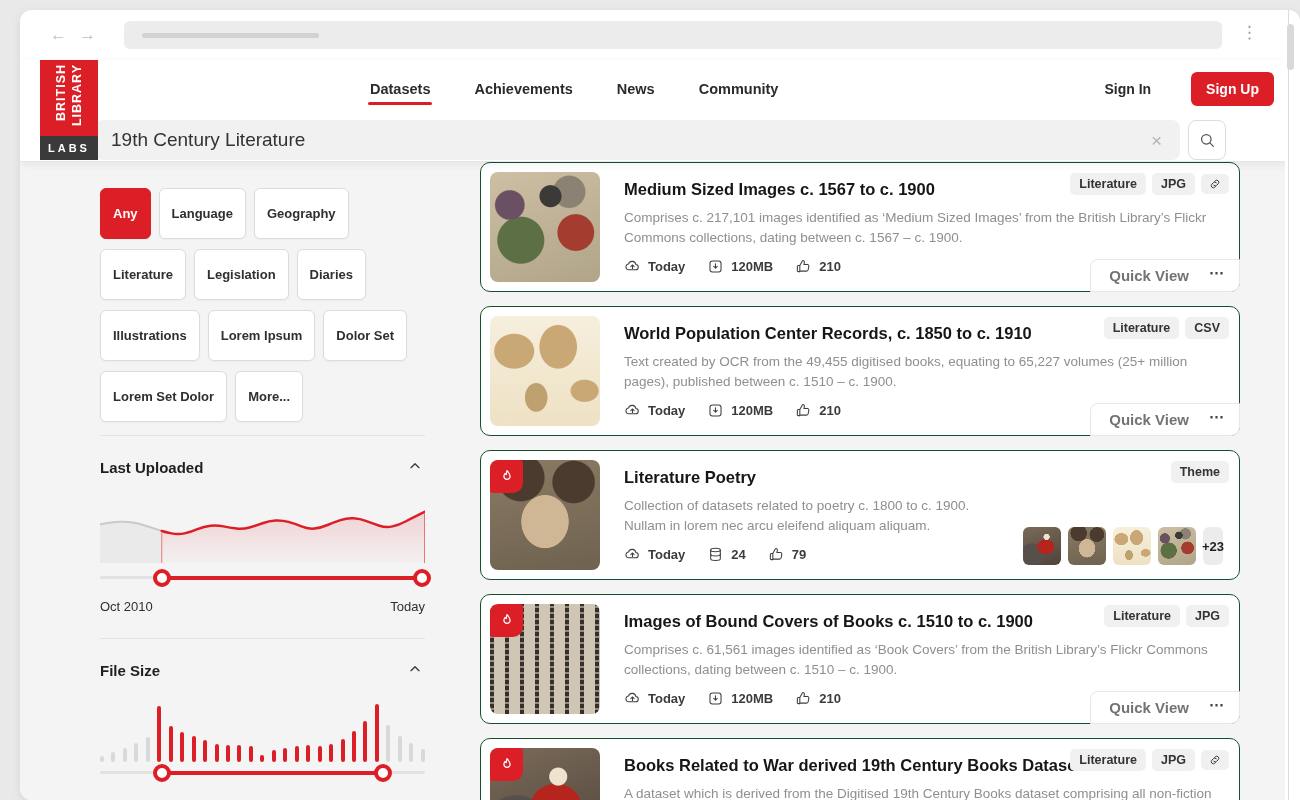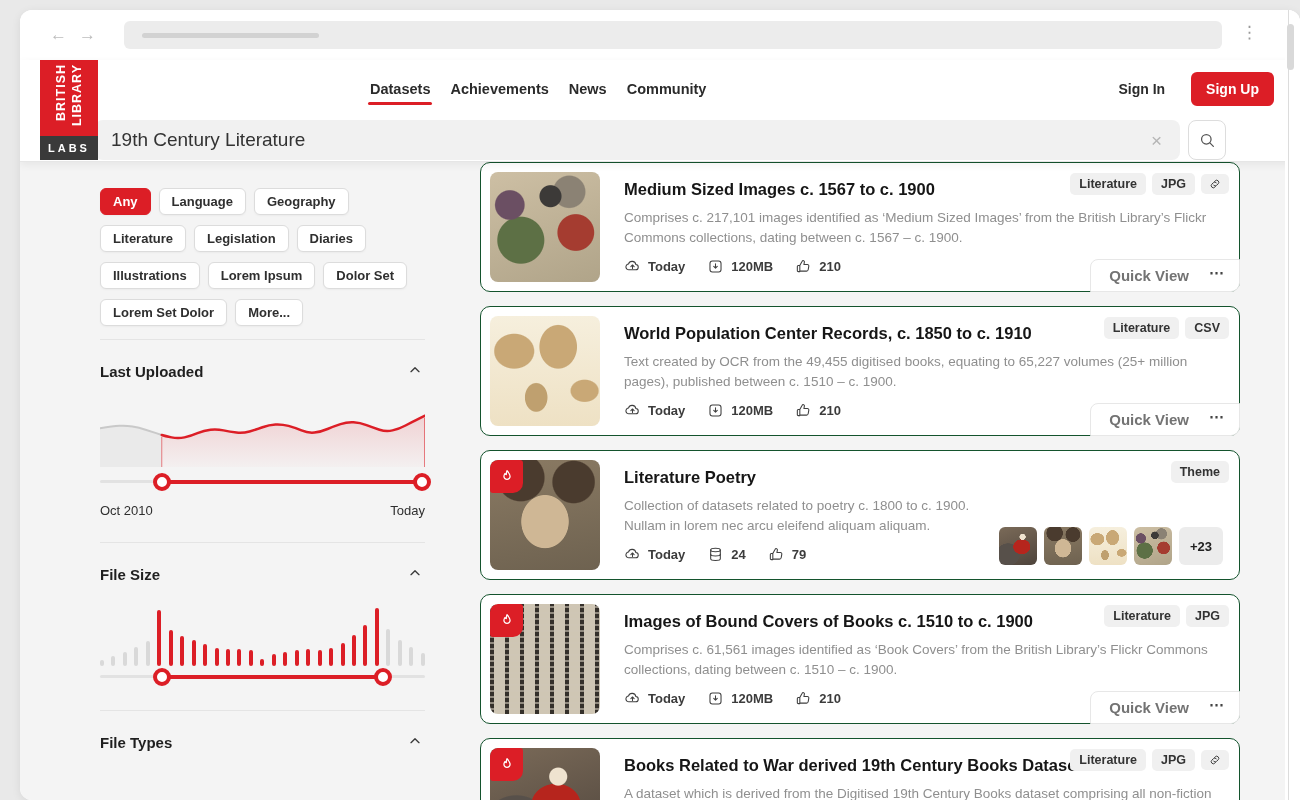--- a/index.html
+++ b/index.html
@@ -20,42 +20,42 @@
 
   
   .siteheader { height:102px; background:#fff; border-bottom:1px solid #e6e6e6;
                 box-shadow:0 3px 8px rgba(0,0,0,.06); position:relative; z-index:5; }
   .logo { position:absolute; left:20px; top:0; width:58px; z-index:12; }
   .logo-red { height:76px; background:#dc1e26; display:flex; justify-content:center; align-items:flex-start; gap:1px; padding-top:4px; }
   .logo-red span { writing-mode:vertical-rl; transform:rotate(180deg); color:#fff; font-size:12.5px; font-weight:bold; letter-spacing:1px; line-height:1.15; }
   .logo-labs { height:24px; background:#3a3a3a; color:#fff; font-size:11px; font-weight:bold; letter-spacing:3px;
                display:flex; align-items:center; justify-content:center; }
   .toprow { height:58px; position:relative; }
-  .nav { position:absolute; left:350px; top:0; height:58px; display:flex; gap:20px; align-items:center; }
+  .nav { position:absolute; left:350px; top:0; height:58px; display:flex; gap:44px; align-items:center; }
   .nav-item { font-size:14.5px; font-weight:600; color:#2b2b2b; position:relative; height:100%; display:flex; align-items:center; cursor:pointer; }
   .nav-item.active { font-weight:700; }
   .nav-item.active::after { content:""; position:absolute; left:-2px; right:-2px; bottom:13px; height:3px; background:#dc1e26; border-radius:2px; }
-  .auth { position:absolute; right:26px; top:0; height:58px; display:flex; align-items:center; gap:26px; }
+  .auth { position:absolute; right:26px; top:0; height:58px; display:flex; align-items:center; gap:40px; }
   .signin { font-size:14px; font-weight:600; color:#2b2b2b; background:none; border:none; cursor:pointer; font-family:inherit; }
   .signup { background:#dc1e26; color:#fff; border:none; font-family:inherit; font-size:14px; font-weight:700;
             padding:9px 15px; border-radius:6px; cursor:pointer; }
   .searchrow { display:flex; align-items:center; margin:2px 0 0 75px; }
   .search-field { width:1085px; height:40px; background:#f1f1f1; border-radius:8px; display:flex; align-items:center; padding:0 14px 0 16px; }
   .search-field input { flex:1; border:none; background:transparent; outline:none; font-family:inherit; font-size:19px; color:#333; }
   .search-clear { background:none; border:none; color:#b5b5b5; font-size:19px; cursor:pointer; line-height:1; padding:0 4px; }
   .search-btn { width:38px; height:40px; margin-left:8px; background:#fff; border:1px solid #ddd; border-radius:8px;
                 display:flex; align-items:center; justify-content:center; cursor:pointer; }
 
   
   .content { display:flex; align-items:flex-start; background:#f4f4f4; height:638px; overflow:hidden; }
 
   
   .sidebar { width:325px; margin-left:80px; padding-top:26px; flex-shrink:0; }
   .chips { display:flex; flex-wrap:wrap; gap:10px 8px; }
-  .chip { background:#fff; border:1px solid #dcdcdc; border-radius:6px; padding:5px 12px; font-size:13px; font-weight:600;
+  .chip { background:#fff; border:1px solid #dcdcdc; border-radius:6px; padding:17px 12px; font-size:13px; font-weight:600;
           color:#2f2f2f; cursor:pointer; font-family:inherit; box-shadow:0 1px 2px rgba(0,0,0,.04); }
   .chip.active { background:#dc1e26; border-color:#dc1e26; color:#fff; }
   .fsection { border-top:1px solid #e4e4e4; margin-top:24px; padding-top:20px; }
   .fsection:first-of-type { margin-top:13px; }
   .section-head { display:flex; justify-content:space-between; align-items:center; }
   .section-title { font-size:15px; font-weight:700; color:#1f1f1f; }
   .collapse-btn { background:none; border:none; cursor:pointer; padding:2px; }
   .chart-box { height:70px; margin-top:18px; position:relative; }
   .chart-box svg { width:100%; height:100%; display:block; }
   .hist { height:58px; margin-top:22px; display:flex; align-items:flex-end; justify-content:space-between; }
@@ -84,21 +84,21 @@
   .tags { position:absolute; top:10px; right:10px; display:flex; gap:6px; align-items:center; }
   .tag { background:#f0f0f0; border-radius:5px; padding:4px 9px; font-size:12.5px; font-weight:600; color:#333; }
   .tag-link { background:#f0f0f0; border-radius:5px; padding:3px 7px; display:flex; align-items:center; cursor:pointer; border:none; }
   .tag-link svg { width:14px; height:14px; }
   .quickview { position:absolute; right:-1px; bottom:-1px; background:#fff; border:1px solid #e7e7e7;
                border-radius:8px 0 9px 0; display:flex; align-items:center; height:33px; }
   .qv-btn { background:none; border:none; font-family:inherit; padding:0 18px; font-size:15px; font-weight:700; color:#737373; cursor:pointer; }
   .qv-more { background:none; border:none; font-family:inherit; padding:0 14px 6px 2px; font-size:15px; font-weight:700; color:#444; cursor:pointer; letter-spacing:1px; }
   .minithumbs { position:absolute; right:16px; bottom:14px; display:flex; gap:7px; align-items:center; }
   .mini { width:38px; height:38px; border-radius:6px; cursor:pointer; }
-  .more-count { width:44px; height:38px; border-radius:6px; background:#ececec; display:flex; align-items:center;
+  .more-count { width:20px; height:38px; border-radius:6px; background:#ececec; display:flex; align-items:center;
                 justify-content:center; font-size:13px; font-weight:700; color:#222; cursor:pointer; }
 
   
   .art-crowd { background:
       radial-gradient(circle at 18% 30%, #6b4f63 0 12%, transparent 13%),
       radial-gradient(circle at 78% 55%, #a53c30 0 17%, transparent 18%),
       radial-gradient(circle at 28% 62%, #5d7045 0 22%, transparent 23%),
       radial-gradient(circle at 55% 22%, #3c3a38 0 10%, transparent 11%),
       radial-gradient(circle at 72% 18%, #8b8274 0 13%, transparent 14%),
       linear-gradient(160deg, #cdbfa4, #b0a489); }

